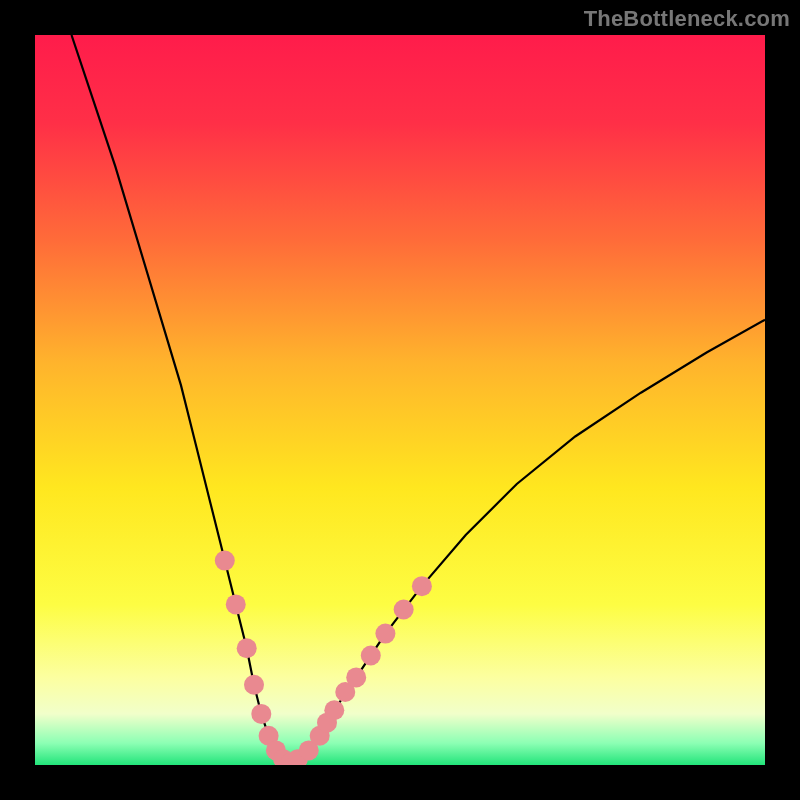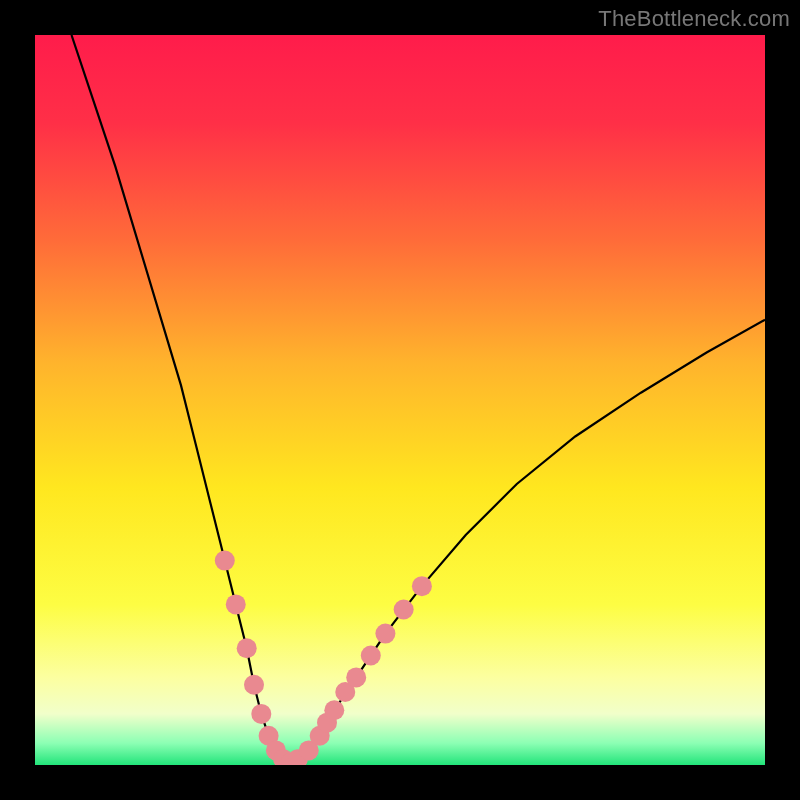--- a/index.html
+++ b/index.html
@@ -15,21 +15,21 @@
     width: 800px;
     height: 800px;
     background: #000;
   }
   .watermark {
     position: absolute;
     top: 6px;
     right: 10px;
     color: #777;
     font-size: 22px;
-    font-weight: 400;
+    font-weight: 700;
     letter-spacing: 0.2px;
     z-index: 5;
   }
   .plot-area {
     position: absolute;
     left: 35px;
     top: 35px;
     width: 730px;
     height: 730px;
     overflow: hidden;

